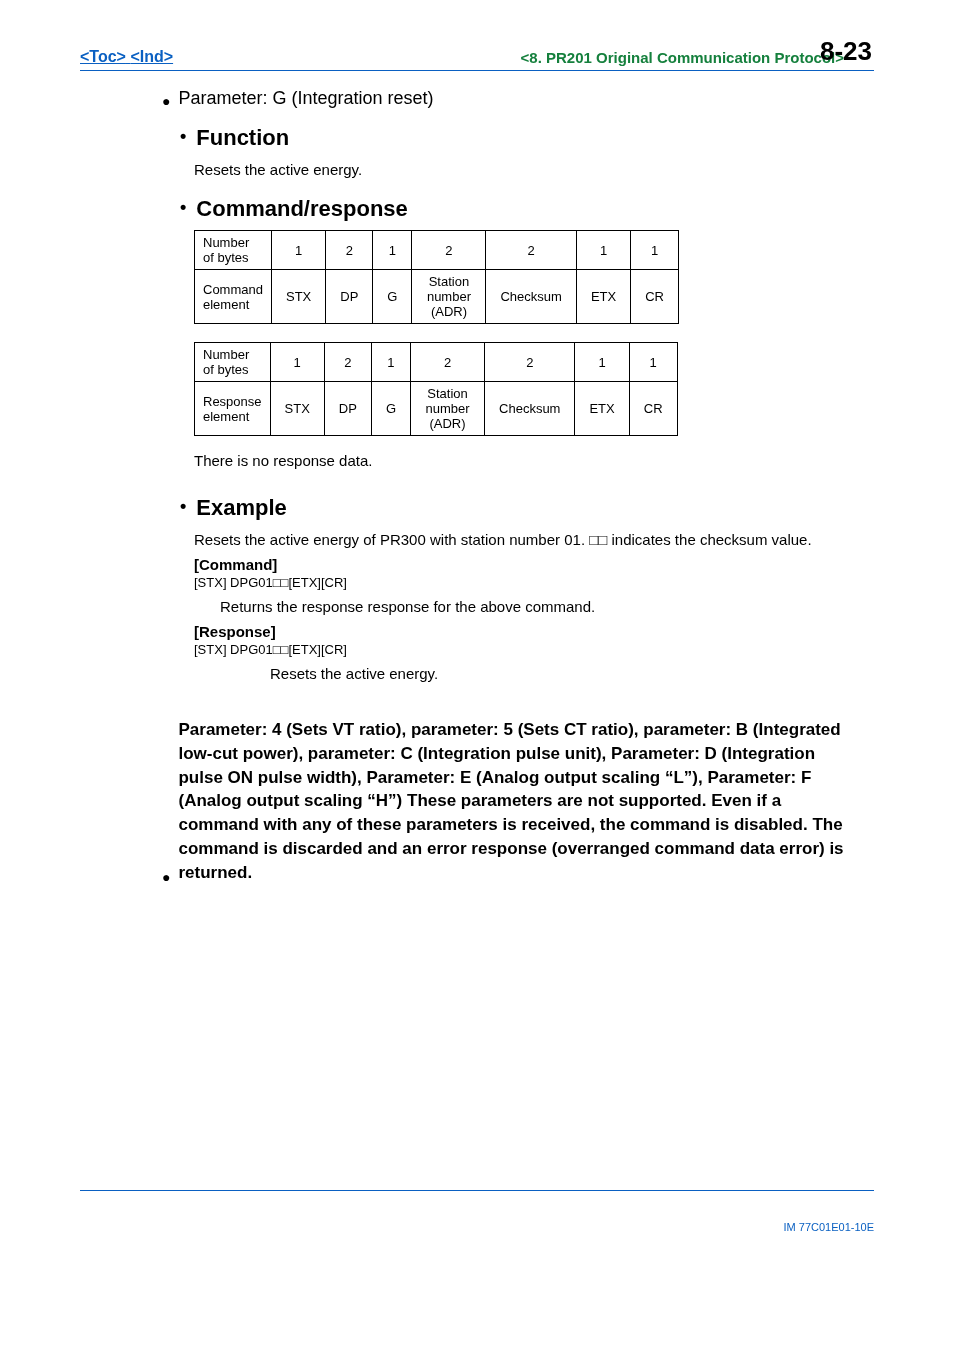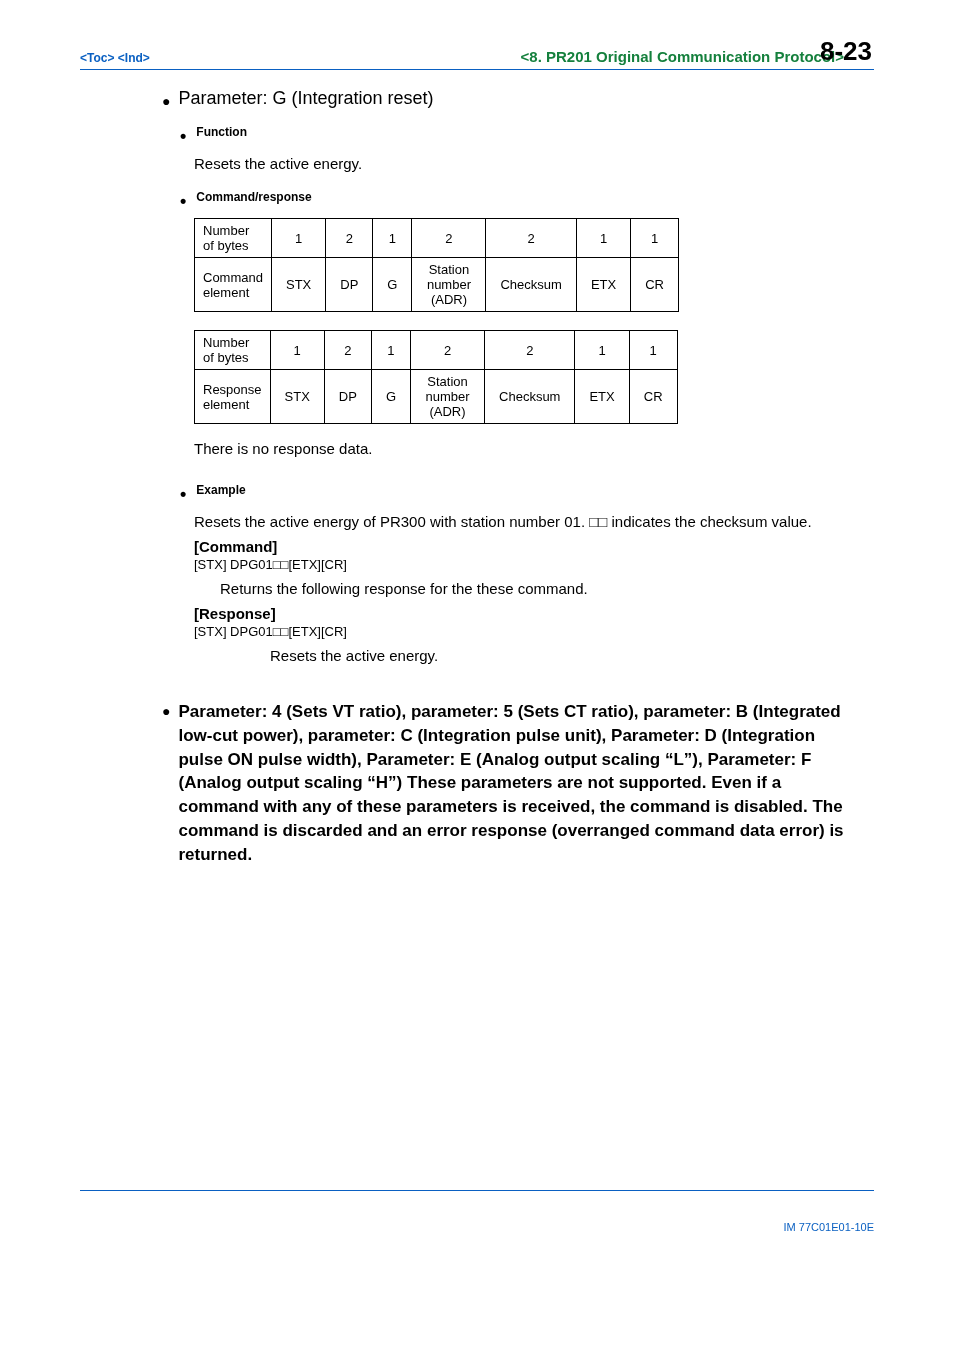--- a/index.html
+++ b/index.html
@@ -11,47 +11,47 @@
       position: relative;
       color: #000;
     }
     .header-row {
       position: absolute;
       top: 48px; left: 80px; right: 80px;
       display: flex; justify-content: space-between; align-items: flex-end;
       border-bottom: 1.5px solid #0a60c2;
       padding-bottom: 4px;
     }
-    .toc-ind { color: #0a60c2; font-weight: bold; font-size: 12px; }
+    .toc-ind { color: #0a60c2; font-weight: bold; font-size: 16px; text-decoration: underline; }
     .header-center { color: #15803d; font-weight: bold; font-size: 15px; margin-left: auto; margin-right: 30px; }
     .page-num { color: #000; font-weight: bold; font-size: 26px; position: absolute; right: 82px; top: 36px; }
     .content { position: absolute; top: 88px; left: 180px; right: 90px; }
     .h2 { font-weight: normal; font-size: 18px; margin-bottom: 12px; display:flex; align-items:flex-end; gap:8px; margin-left:-18px; }
     .h2::before { content:'●'; font-size:14px; }
-    .h3 { font-weight: bold; font-size: 12px; margin: 16px 0 8px 0; margin-left: 0px; }
+    .h3 { font-weight: bold; font-size: 22px; margin: 16px 0 8px 0; margin-left: 0px; }
     .bullet { display:flex; gap:10px; }
     .bullet::before { content:'•'; font-size:18px; line-height:1; margin-top:2px; }
     .body-text { font-size: 15px; margin: 4px 0 4px 14px; line-height: 1.4; }
     .body-text-indent { font-size: 15px; margin: 4px 0 4px 40px; line-height: 1.4; }
     .body-text-center { font-size: 15px; margin: 4px 0 4px 90px; line-height: 1.4; }
     .sub-bold { font-weight: bold; font-size: 15px; margin: 6px 0 2px 0; }
     .mono-small { font-size: 13px; font-family: Arial, sans-serif; margin: 2px 0 6px 0; }
     table.protocol {
       border-collapse: collapse;
       font-size: 13px;
       margin: 8px 0 14px 0;
     }
     table.protocol td {
       border: 1px solid #000;
       padding: 4px 14px;
       text-align: center;
       vertical-align: middle;
     }
     table.protocol td.label { text-align: left; padding-left: 8px; padding-right:8px;}
-    .unsupported-block { margin-top: 34px; margin-left: -18px; display:flex; gap:8px; }
+    .unsupported-block { margin-top: 34px; margin-left: -18px; display:flex; gap:8px;align-items:flex-end; }
     .unsupported-block::before { content:'●'; font-size:14px; margin-top:3px; }
     .unsupported-text { font-weight:bold; font-size:17px; line-height:1.4; }
     .footer-line { position:absolute; left:80px; right:80px; bottom:160px; border-top:1.5px solid #0a60c2; }
     .footer-id { position:absolute; right:80px; bottom:118px; font-size:11px; color:#0a60c2; }
   </style>
 </head>
 <body>
 
 <div class="header-row">
   <span class="toc-ind">
@@ -129,21 +129,21 @@
 
   <div class="body-text">There is no response data.</div>
 
   <div class="h3 bullet" style="margin-top:24px;text-align:center;">
     <span>Example</span>
   </div>
   <div class="body-text">Resets the active energy of PR300 with station number 01. □□ indicates the checksum value.</div>
 
   <div class="sub-bold" style="margin-left:14px;">[Command]</div>
   <div class="mono-small" style="margin-left:14px;">[STX] DPG01□□[ETX][CR]</div>
-  <div class="body-text-indent">Returns the following response for the these command.</div>
+  <div class="body-text-indent">Returns the response response for the above command.</div>
 
   <div class="sub-bold" style="margin-left:14px;">[Response]</div>
   <div class="mono-small" style="margin-left:14px;">[STX] DPG01□□[ETX][CR]</div>
   <div class="body-text-center">Resets the active energy.</div>
 
   <div class="unsupported-block">
     <div class="unsupported-text">Parameter: 4 (Sets VT ratio), parameter: 5 (Sets CT ratio), parameter: B (Integrated low-cut power), parameter: C (Integration pulse unit), Parameter: D (Integration pulse ON pulse width), Parameter: E (Analog output scaling “L”), Parameter: F (Analog output scaling “H”) These parameters are not supported. Even if a command with any of these parameters is received, the command is disabled. The command is discarded and an error response (overranged command data error) is returned.</div>
   </div>
 
 </div>

